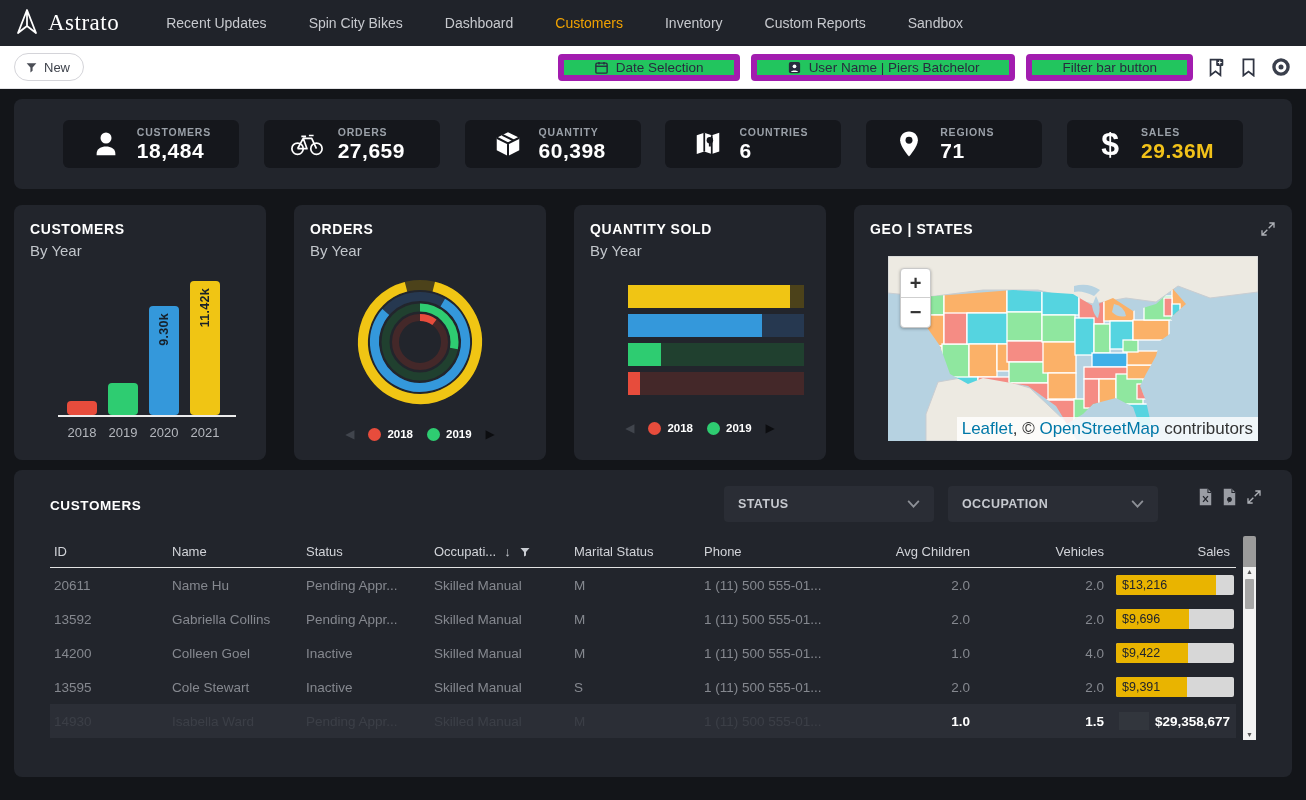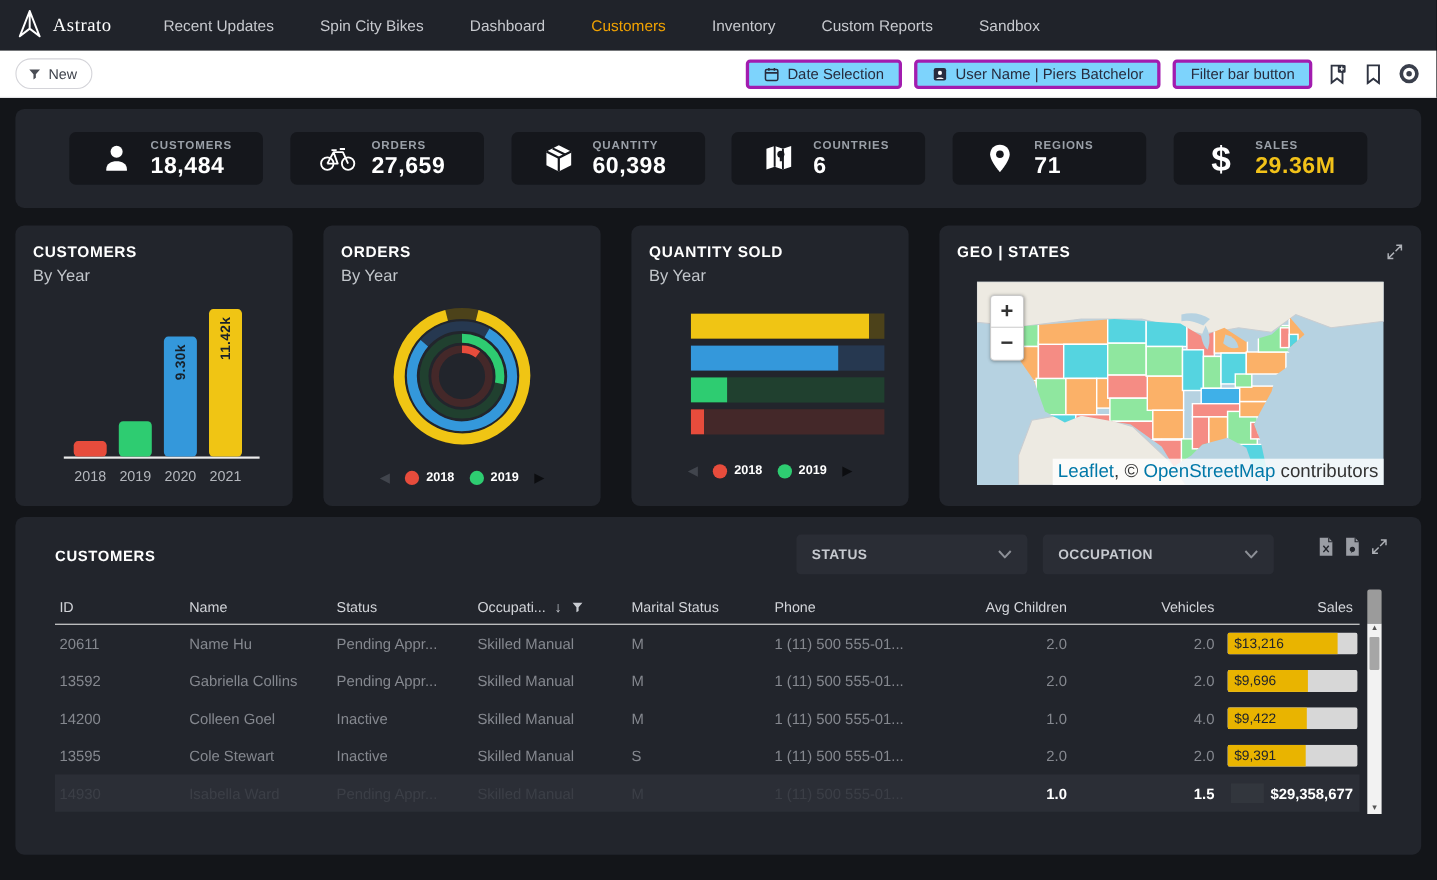--- a/index.html
+++ b/index.html
@@ -2,32 +2,32 @@
 <html><head>
 <meta charset="utf-8">
 <style>
   * { margin:0; padding:0; box-sizing:border-box; }
   html,body { width:1306px; height:800px; overflow:hidden; background:#131519;
     font-family:"Liberation Sans", sans-serif; }
 
   
   .topnav { height:46px; background:#20232a; display:flex; align-items:center; padding:0 14px; }
   .brand { display:flex; align-items:center; gap:8px; margin-right:26px; }
-  .brand-name { font-family:"Liberation Serif", serif; font-size:17px; color:#fff; letter-spacing:.5px; }
+  .brand-name { font-family:"Liberation Serif", serif; font-size:23px; color:#fff; letter-spacing:.5px; }
   .nav-item { color:#c7c9ce; font-size:14px; padding:0 21px; cursor:pointer; white-space:nowrap; }
   .nav-item.active { color:#f0a202; }
 
   
   .filterbar { height:43px; background:#ffffff; display:flex; align-items:center; padding:0 14px;
     border-bottom:1px solid #e3e3e6; }
   .pill { display:flex; align-items:center; gap:6px; border:1px solid #d4d4d9; border-radius:15px;
     height:28px; padding:0 13px 0 10px; color:#3f434c; font-size:13px; cursor:pointer; }
   .fb-right { margin-left:auto; display:flex; align-items:center; gap:11px; }
-  .fb-btn { display:flex; align-items:center; gap:7px; border:3px solid #a21caf; border-radius:4px;
-    height:27px; padding:0 13px; color:#272c3e; font-size:13.5px; background:#7dd3fc; cursor:pointer; white-space:nowrap; }
+  .fb-btn { display:flex; align-items:center; gap:7px; border:6px solid #a21caf; border-radius:4px;
+    height:27px; padding:0 30px; color:#272c3e; font-size:13.5px; background:#22c55e; cursor:pointer; white-space:nowrap; }
   .fb-ico { width:22px; height:22px; display:flex; align-items:center; justify-content:center; cursor:pointer; }
 
   
   .main { padding:10px 14px 0 14px; }
   .panel { background:#22252c; border-radius:8px; position:relative; }
 
   
   .kpi-strip { height:90px; display:flex; align-items:center; justify-content:space-evenly; padding:0 24px; }
   .kpi-card { width:176px; height:48px; background:#15171c; border-radius:6px; display:flex;
     align-items:center; gap:14px; padding:0 10px 0 26px; }

